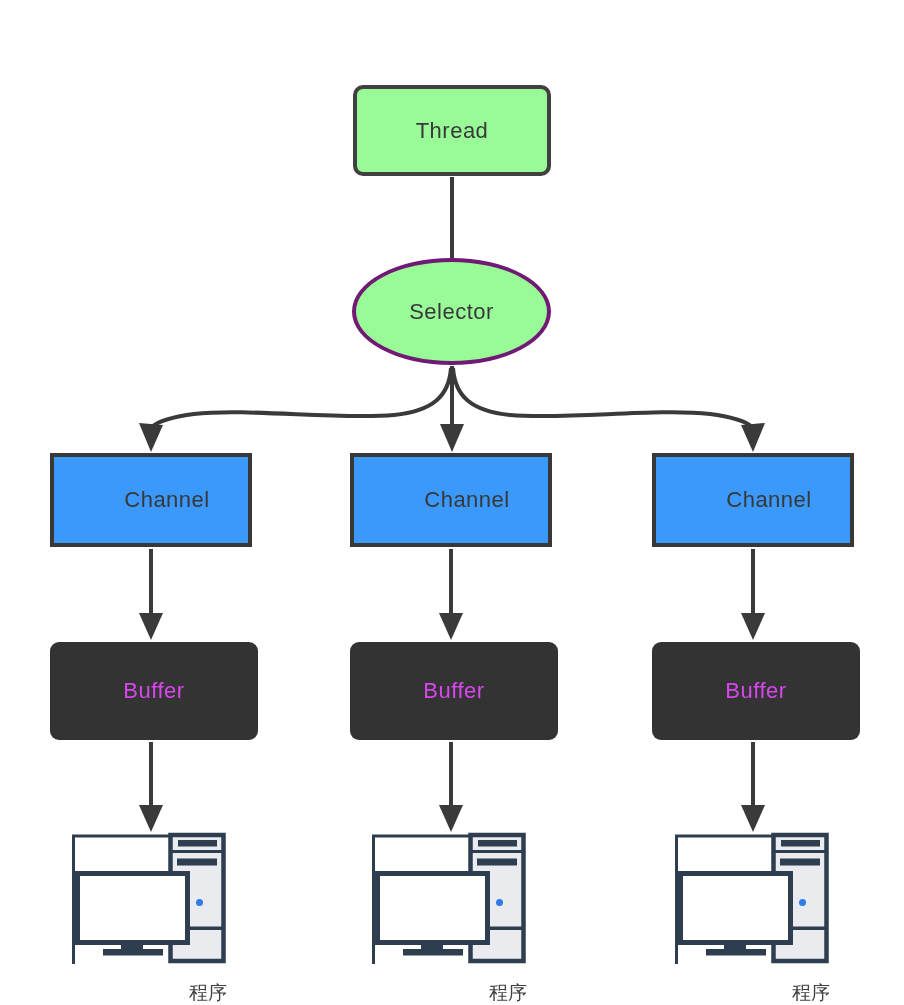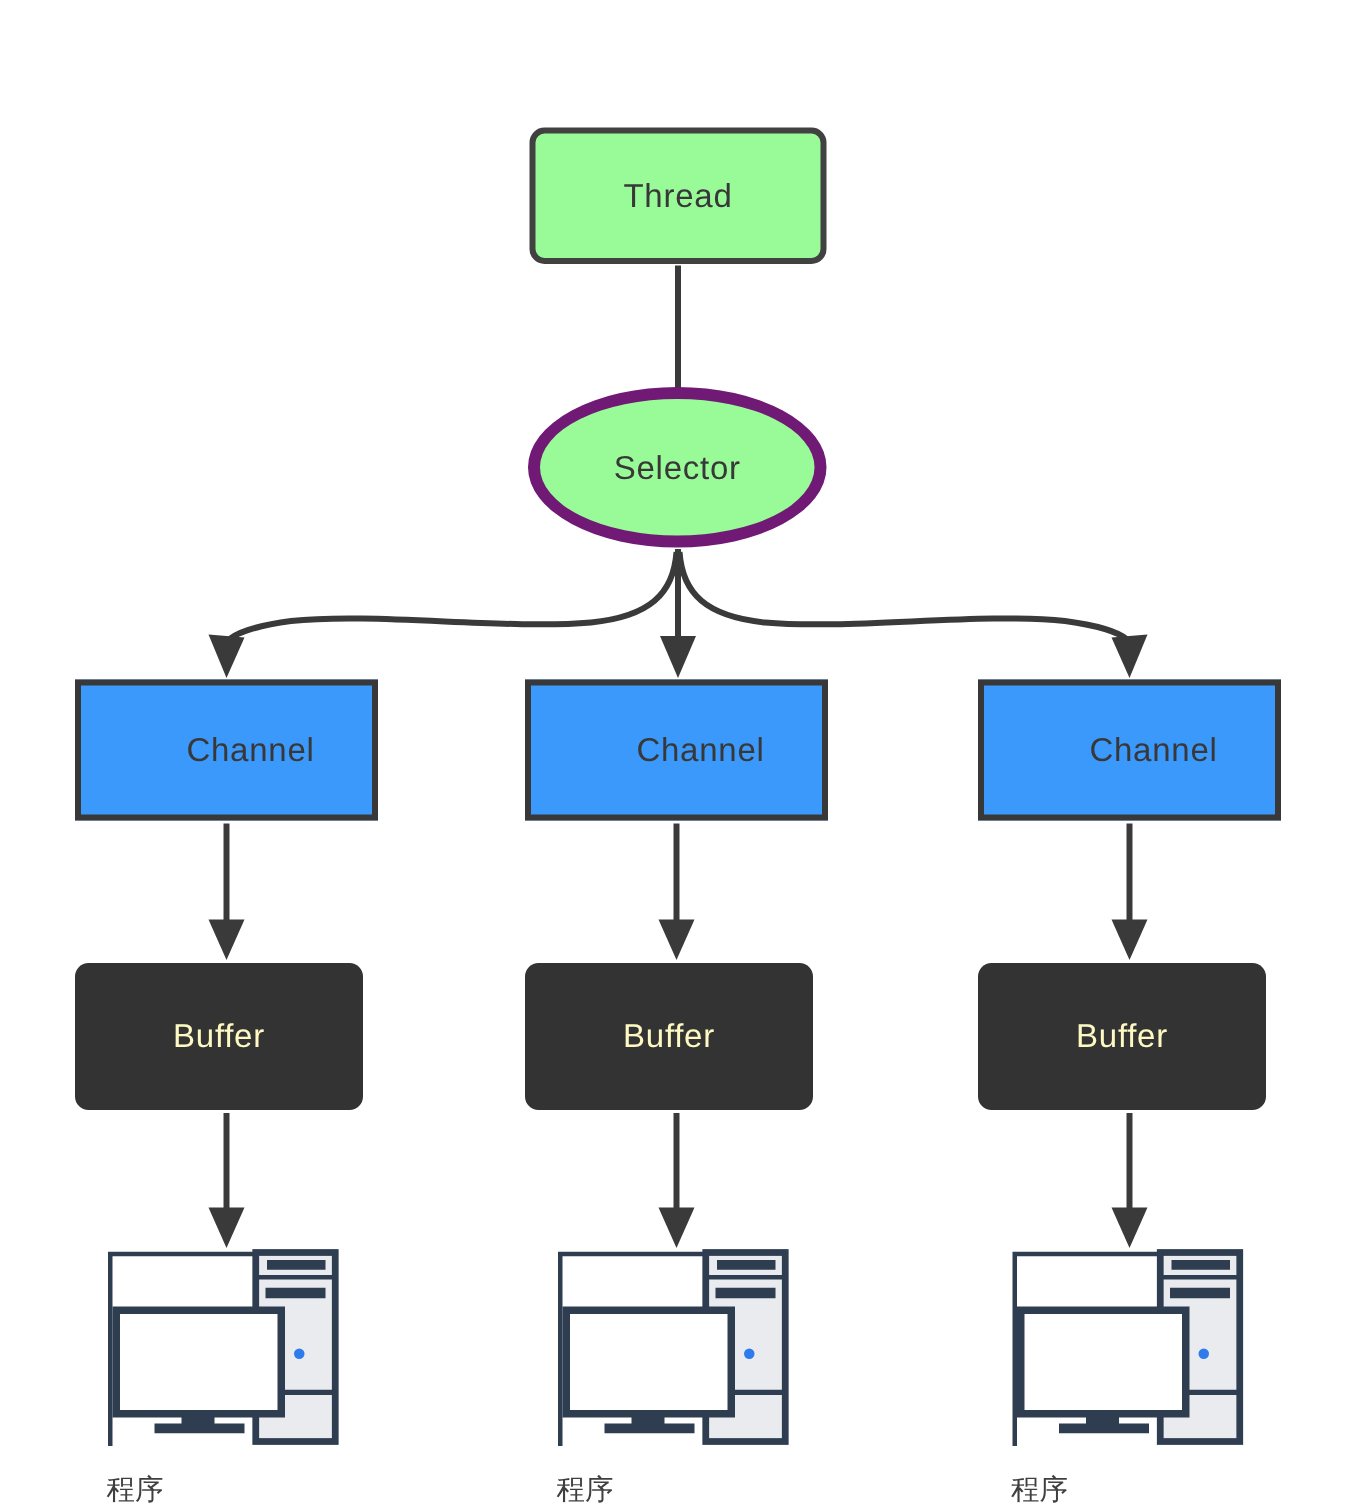--- a/index.html
+++ b/index.html
@@ -30,56 +30,56 @@
   }
   .node-thread {
     left: 353px; top: 49px; width: 198px; height: 91px;
     background: #98FB98;
     border: 4px solid #414141;
     border-radius: 10px;
   }
   .node-selector {
     left: 352px; top: 222px; width: 199px; height: 107px;
     background: #98FB98;
-    border: 8px solid #701a75;
+    border: 4px solid #701a75;
     border-radius: 50%;
   }
   .node-channel {
     top: 417px; width: 202px; height: 94px;
     background: #3B99FC;
     border: 4px solid #383838;
     border-radius: 0;
     padding-left: 32px;
   }
   .channel-0 { left: 50px; }
   .channel-1 { left: 350px; }
   .channel-2 { left: 652px; }
   .node-buffer {
-    top: 606px; width: 192px; height: 98px;
+    top: 606px; width: 208px; height: 98px;
     background: #333333;
     border: none;
     border-radius: 9px;
-    color: #fef9c3;
+    color: #d946ef;
   }
   .buffer-0 { left: 50px; }
   .buffer-1 { left: 350px; }
   .buffer-2 { left: 652px; }
   .pc-icon {
     position: absolute;
     top: 796px;
     width: 156px; height: 134px;
   }
   .pc-0 { left: 71px; }
   .pc-1 { left: 371px; }
   .pc-2 { left: 674px; }
   .prog-label {
     position: absolute;
     top: 944px;
     width: 156px;
-    text-align: left;
+    text-align: right;
     font-size: 19px;
     color: #3F3F3F;
   }
   .prog-0 { left: 71px; }
   .prog-1 { left: 371px; }
   .prog-2 { left: 674px; }
 </style>
 </head>
 <body>
 

